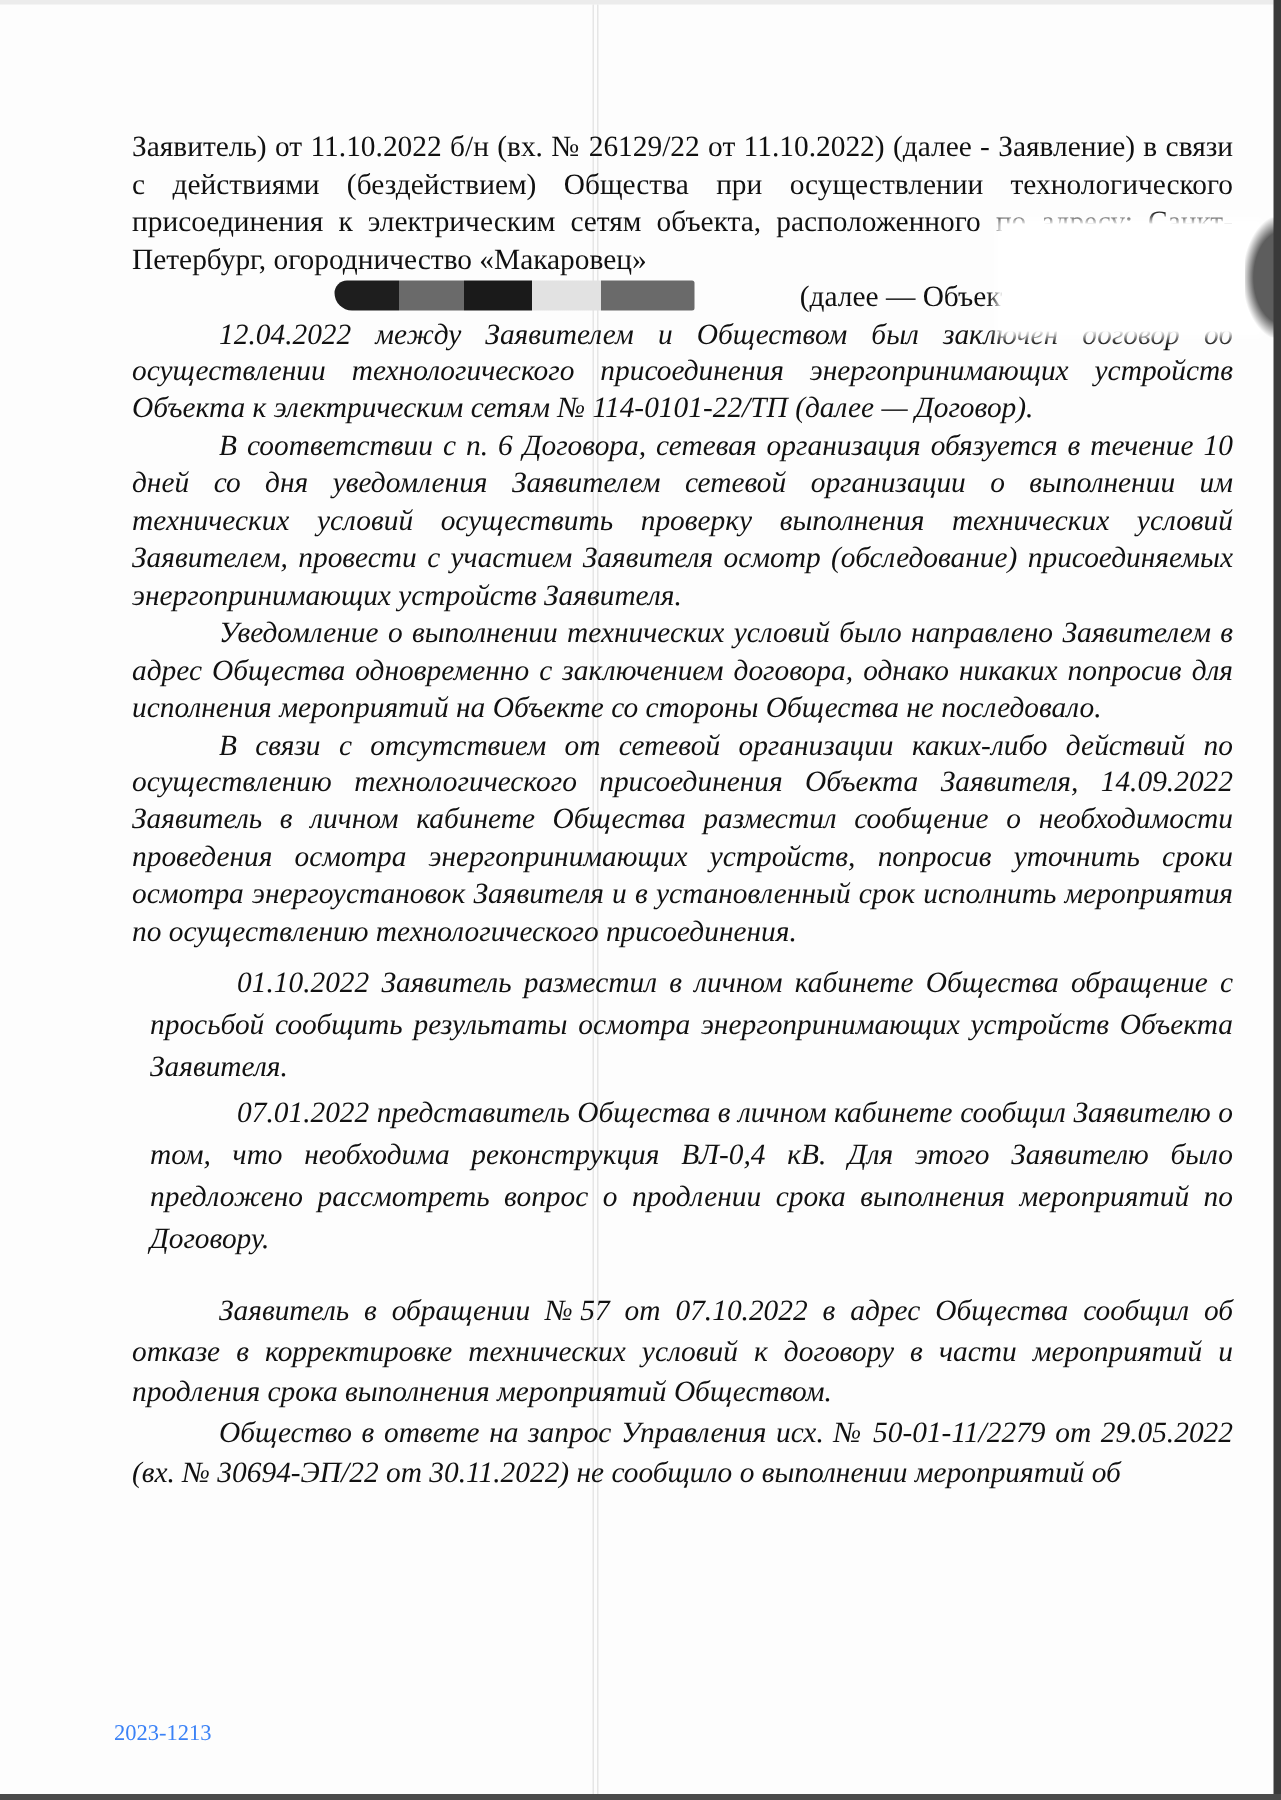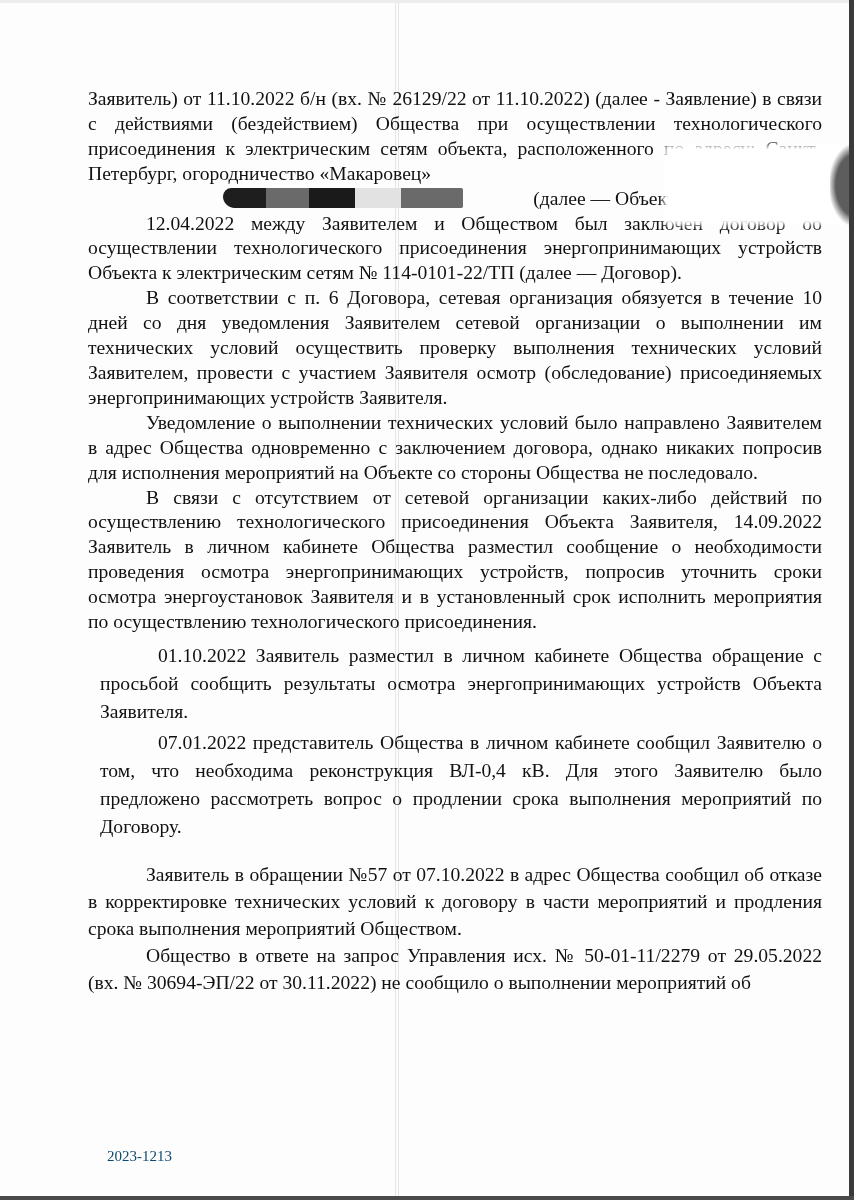--- a/index.html
+++ b/index.html
@@ -24,40 +24,40 @@
   }
   .fold {
     position: absolute; top: 0; width: 1px; height: 1200px; background: #e6e6e6;
   }
   .body-text {
     position: absolute; left: 88px; top: 84px; width: 734px;
     font-size: 19.6px; line-height: 24.9px;
     text-align: justify;
   }
   .body-text p { margin: 0; }
-  .body-text p.indent { text-indent: 58px; }
+  .body-text p.indent { text-indent: 58px; font-style: italic; }
   .body-text p.shift { padding-left: 12px; }
   .redact-block {
     display: inline-block; width: 240px; height: 20px; vertical-align: -3px;
     margin-right: 70px;
     background: linear-gradient(90deg,#1e1e1e 0 18%,#6a6a6a 18% 36%,#1a1a1a 36% 55%,#e2e2e2 55% 74%,#6a6a6a 74% 100%);
     border-radius: 10px 2px 2px 14px;
   }
   .white-patch {
     position: absolute; left: 668px; top: 146px; width: 170px; height: 72px;
     background: #ffffff;
     box-shadow: 0 0 6px 4px #ffffff;
   }
   .gray-blob {
     position: absolute; left: 830px; top: 142px; width: 26px; height: 80px;
     background: radial-gradient(ellipse at 100% 50%, #5d5d5d 0 55%, rgba(93,93,93,0) 75%);
   }
   .footer-code {
-    position: absolute; left: 107px; top: 1145px;
-    font-size: 15px; color: #0c4a6e;
+    position: absolute; left: 76px; top: 1145px;
+    font-size: 15px; color: #3b82f6;
   }
 </style>
 </head>
 <body>
 
 <div class="page">
   <div class="fold" style="left:395px"></div>
   <div class="fold" style="left:398px"></div>
 
   <div class="body-text">

